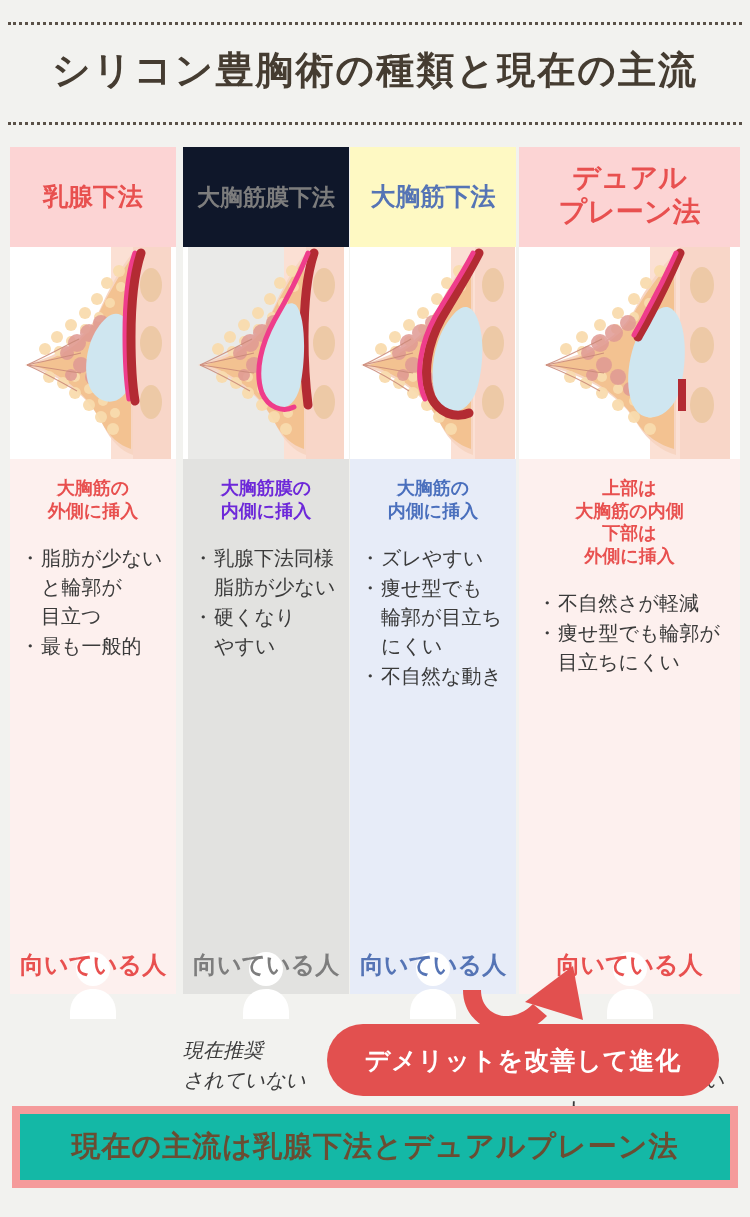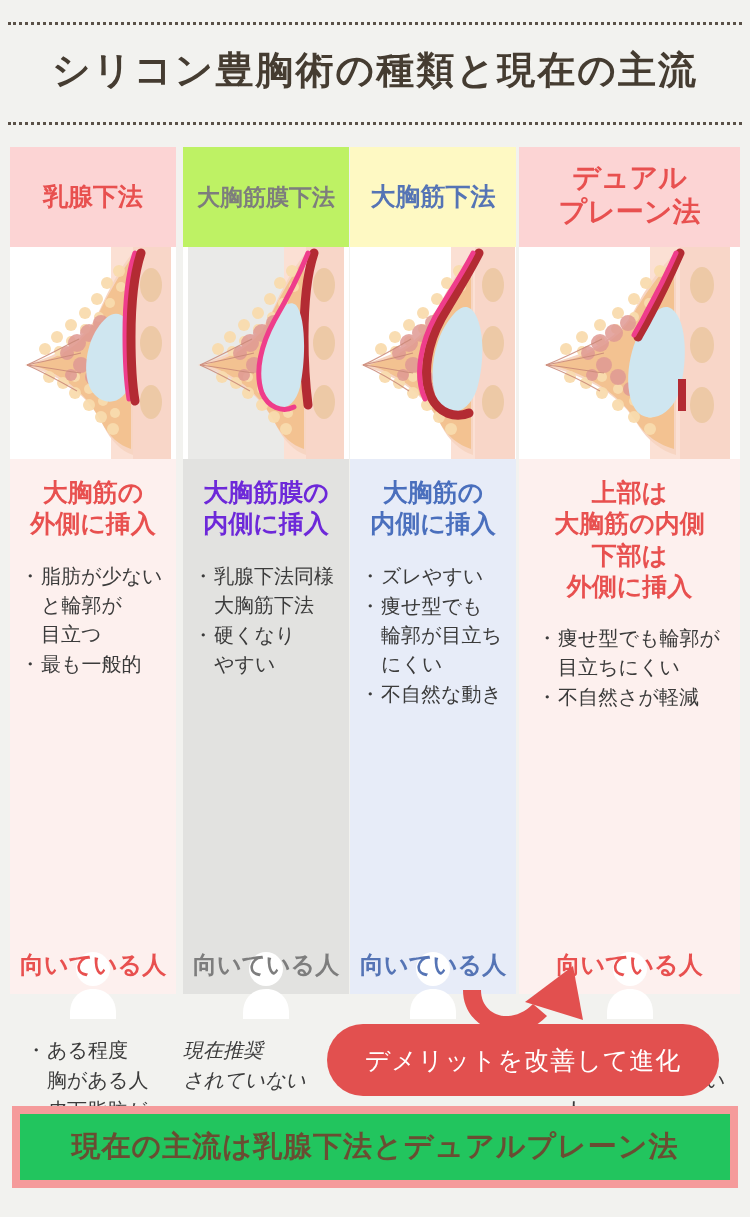--- a/index.html
+++ b/index.html
@@ -88,21 +88,21 @@
     align-items: center;
     justify-content: center;
     box-sizing: border-box;
     font-size: 25px;
     font-weight: bold;
     line-height: 1.22;
     text-align: center;
     white-space: pre-line;
   }
   .col.highlight .col-head { background: #fcd4d4; color: #e8504f; }
-  .col.plain-grey .col-head { background: #bef264; color: #7d7d7d; }
+  .col.plain-grey .col-head { background: #0f172a; color: #7d7d7d; }
   .col.plain-blue .col-head { background: #fef9c3; color: #5574b5; }
   .col.c3 .col-head { font-size: 28px; font-family: Liberation Mono, monospace; }
   .col.c1 .col-head { font-size: 23px; }
 
   
   .illus-band {
     position: absolute;
     left: 0; right: 0;
     top: 100px;
     height: 212px;
@@ -119,21 +119,21 @@
     top: 312px;
     bottom: 0;
   }
   .col.highlight .body-zone { background: #fdf0ee; }
   .col.plain-grey .body-zone { background: #e2e2e0; }
   .col.plain-blue .body-zone { background: #e7ecf8; }
 
   .insert-label {
     margin-top: 18px;
     text-align: center;
-    font-size: 25px;
+    font-size: 18px;
     font-weight: bold;
     line-height: 1.25;
     white-space: pre-line;
   }
   .col.highlight .insert-label { color: #e8504f; }
   .col.plain-grey .insert-label { color: #6d28d9; }
   .col.plain-blue .insert-label { color: #4a6fbd; }
 
   .bullets {
     margin: 22px 0 0 0;
@@ -232,35 +232,35 @@
     top: 1024px;
     width: 392px;
     height: 72px;
     border-radius: 36px;
     background: #e2504f;
     color: #ffffff;
     display: flex;
     align-items: center;
     justify-content: center;
     font-size: 25px;
-    font-weight: normal;
+    font-weight: bold;
     letter-spacing: 1px;
     white-space: nowrap;
   }
 
   
   .bottom-banner {
     position: absolute;
     left: 12px;
     top: 1106px;
     width: 726px;
     height: 82px;
     box-sizing: border-box;
     border: 8px solid #f59b9b;
-    background: #22c55e;
+    background: #14b8a6;
     display: flex;
     align-items: center;
     justify-content: center;
   }
   .bottom-banner-text {
     font-size: 29px;
     font-weight: bold;
     color: #6a4d32;
     letter-spacing: 1px;
     white-space: nowrap;
@@ -354,28 +354,20 @@
 目立つ</li>
         <li>最も一般的</li>
       </ul>
       <div class="suited">
         <div class="suited-head">
           <svg class="person-icon" viewBox="0 0 54 70">
             <circle cx="27" cy="20" r="17" fill="#ffffff"></circle>
             <path d="M27 40 C41 40 50 50 50 64 L50 70 L4 70 L4 64 C4 50 13 40 27 40 Z" fill="#ffffff"></path>
           </svg>
           <span class="suited-title">向いている人</span>
-        </div>
-        <div class="suited-body">
-          <ul>
-            <li>ある程度
-胸がある人</li>
-            <li>皮下脂肪が
-ある人</li>
-          </ul>
         </div>
       </div>
     </div>
   </div>
 
   <div class="col c1 plain-grey">
     <div class="frame"></div>
     <div class="col-head">大胸筋膜下法</div>
     <div class="illus-band">
       <svg width="156" height="212" viewBox="0 0 156 212">
@@ -434,21 +426,21 @@
         <path d="M108 58 C118 70 118 112 112 140 C106 164 86 168 76 152 C64 132 70 96 84 76 C92 62 100 52 108 58 Z" fill="#cfe6f0"></path>
 
         <path d="M120 6 C112 26 100 50 86 74 C74 96 66 124 74 146 C80 160 94 166 106 160" stroke="#ef3d8b" stroke-width="5" fill="none" stroke-linecap="round"></path>
       </svg>
     </div>
     <div class="body-zone">
       <div class="insert-label">大胸筋膜の
 内側に挿入</div>
       <ul class="bullets">
         <li>乳腺下法同様
-大胸筋下法</li>
+脂肪が少ない</li>
         <li>硬くなり
 やすい</li>
       </ul>
       <div class="suited">
         <div class="suited-head">
           <svg class="person-icon" viewBox="0 0 54 70">
             <circle cx="27" cy="20" r="17" fill="#ffffff"></circle>
             <path d="M27 40 C41 40 50 50 50 64 L50 70 L4 70 L4 64 C4 50 13 40 27 40 Z" fill="#ffffff"></path>
           </svg>
           <span class="suited-title">向いている人</span>
@@ -609,23 +601,23 @@
 
         <path d="M152 132 L152 164" stroke="#b32b33" stroke-width="8" fill="none" stroke-linecap="butt"></path>
       </svg>
     </div>
     <div class="body-zone">
       <div class="insert-label">上部は
 大胸筋の内側
 下部は
 外側に挿入</div>
       <ul class="bullets">
+        <li>不自然さが軽減</li>
         <li>痩せ型でも輪郭が
 目立ちにくい</li>
-        <li>不自然さが軽減</li>
       </ul>
       <div class="suited">
         <div class="suited-head">
           <svg class="person-icon" viewBox="0 0 54 70">
             <circle cx="27" cy="20" r="17" fill="#ffffff"></circle>
             <path d="M27 40 C41 40 50 50 50 64 L50 70 L4 70 L4 64 C4 50 13 40 27 40 Z" fill="#ffffff"></path>
           </svg>
           <span class="suited-title">向いている人</span>
         </div>
         <div class="suited-body">

